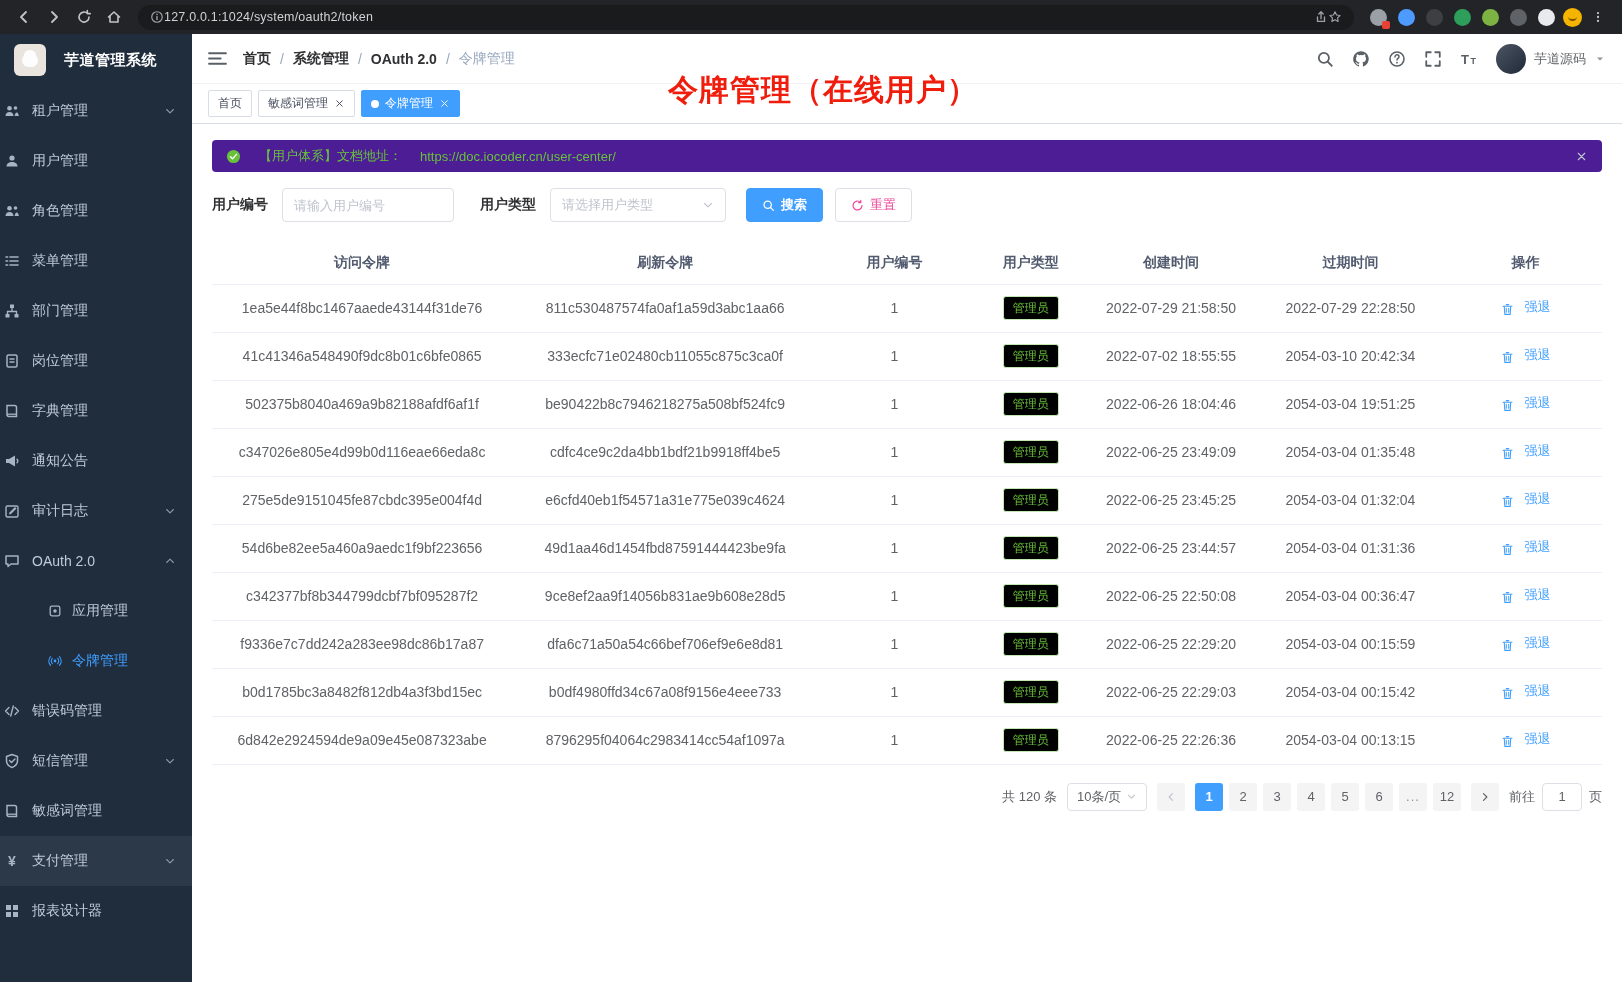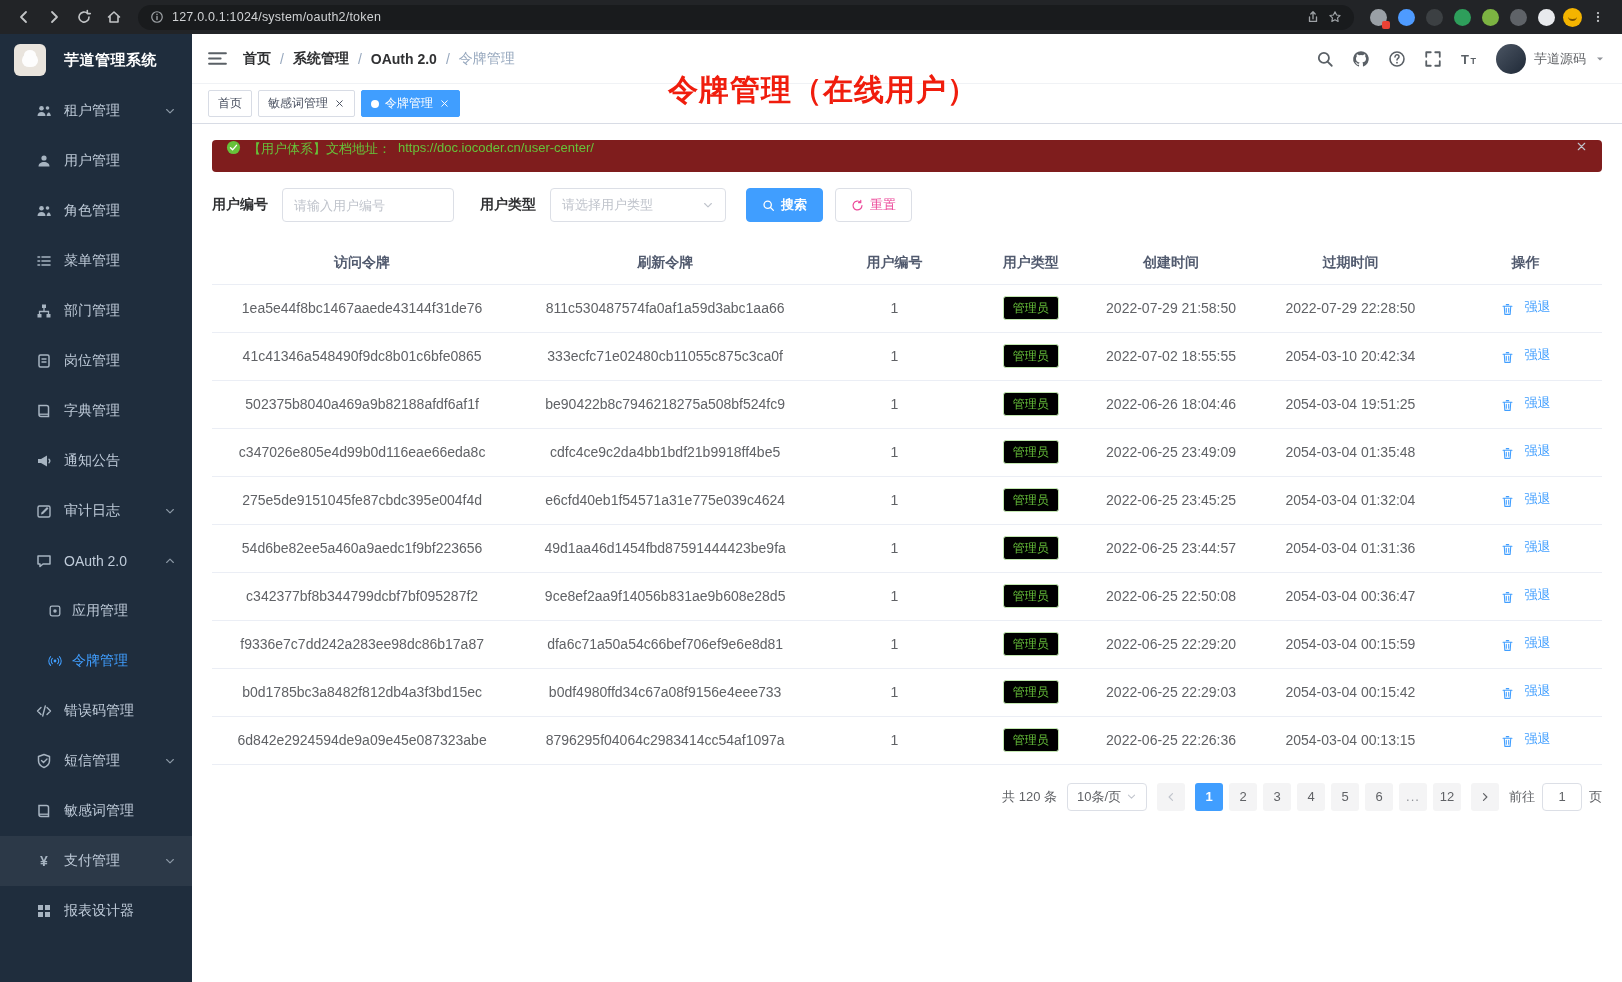--- a/index.html
+++ b/index.html
@@ -8,41 +8,41 @@
   *{margin:0;padding:0;box-sizing:border-box;}
   html,body{width:1622px;height:982px;overflow:hidden;}
   body{font-family:"Liberation Sans","DejaVu Sans",sans-serif;background:#fff;position:relative;color:#303133;}
   .icon{display:inline-flex;flex:none;}
   .icon svg{width:100%;height:100%;display:block;}
 
   
   .browser-bar{height:34px;background:#222427;display:flex;align-items:center;padding:0 10px;gap:2px;}
   .b-nav{width:28px;height:28px;display:flex;align-items:center;justify-content:center;color:#c2c4c6;border-radius:50%;}
   .b-nav .icon{width:16px;height:16px;}
-  .url-bar{flex:1;height:25px;background:#191b1d;border-radius:13px;display:flex;align-items:center;padding:0 12px;gap:8px;margin:0 8px;color:#d0d2d4;font-size:12.5px;}
+  .url-bar{flex:1;height:25px;background:#191b1d;border-radius:13px;display:flex;align-items:center;padding:0 12px;margin:0 8px;color:#d0d2d4;font-size:12.5px;}
   .url-bar .icon{width:14px;height:14px;color:#9ea2a6;}
   .url-text{flex:1;letter-spacing:.2px;}
   .ext-cluster{display:flex;align-items:center;gap:11px;padding:0 6px;}
   .ext-dot{width:17px;height:17px;border-radius:50%;position:relative;display:inline-block;}
   .ext-dot.badged::after{content:'';position:absolute;right:-3px;bottom:-3px;width:8px;height:8px;background:#e94235;border-radius:2px;}
   .b-profile{width:19px;height:19px;border-radius:50%;background:#f4b400;position:relative;}
   .b-profile::after{content:'';position:absolute;left:5px;top:6px;width:9px;height:5px;border-bottom:2px solid #7a5200;border-radius:0 0 8px 8px;}
   .b-menu{color:#c2c4c6;}
   .b-menu .icon{width:14px;height:14px;}
 
   
   .app{display:flex;height:948px;}
   .sidebar{width:192px;flex:none;background:var(--sidebar-bg);display:flex;flex-direction:column;overflow:hidden;}
   .logo-row{height:52px;flex:none;display:flex;align-items:center;padding-left:14px;gap:18px;}
   .logo-img{width:32px;height:32px;border-radius:6px;background:#e9e4dd;position:relative;flex:none;}
   .logo-img::after{content:'';position:absolute;left:8px;top:9px;width:16px;height:14px;background:#fdfdfd;border-radius:50% 50% 45% 45%;box-shadow:0 -5px 0 -2px #fdfdfd;}
   .app-title{color:#fff;font-size:15px;font-weight:700;letter-spacing:.5px;}
   .menu{flex:1;}
   .menu-item,.submenu-item{height:50px;display:flex;align-items:center;gap:12px;font-size:14px;color:#bfcbd9;cursor:pointer;}
-  .menu-item{padding-left:36px;}
+  .menu-item{padding-left:4px;}
   .submenu-item{padding-left:48px;gap:10px;}
   .menu-item.hover{background:rgba(255,255,255,.06);}
   .submenu-item.active{color:var(--accent);}
   .icon.mi{width:16px;height:16px;color:#a7b4c1;}
   .submenu-item .icon.mi{width:14px;height:14px;}
   .submenu-item.active .icon.mi{color:var(--accent);}
   .icon.chev{width:12px;height:12px;margin-left:auto;margin-right:16px;color:#8b98a5;}
 
   .main{flex:1;min-width:0;display:flex;flex-direction:column;background:#fff;}
 
@@ -62,21 +62,21 @@
 
   
   .tabs-bar{height:40px;flex:none;display:flex;align-items:center;gap:6px;padding:0 16px;border-bottom:1px solid #d8dce5;}
   .tab{height:27px;display:inline-flex;align-items:center;gap:6px;padding:0 9px;border:1px solid #d8dce5;border-radius:2px;background:#fff;color:#495060;font-size:12px;cursor:pointer;}
   .tab.active{background:var(--accent);border-color:var(--accent);color:#fff;}
   .tab .dot{width:8px;height:8px;border-radius:50%;background:#fff;}
   .tab .icon.tab-close{width:11px;height:11px;}
 
   
   .content{flex:1;padding:16px 20px;overflow:hidden;}
-  .alert{height:32px;background:#7f1d1d;border-radius:4px;display:flex;padding:0 14px;gap:7px;font-size:13px;color:var(--success);}
+  .alert{height:32px;background:#4c1d95;border-radius:4px;display:flex;align-items:center;padding:0 14px;gap:18px;font-size:13px;color:var(--success);}
   .alert .icon.chk{width:15px;height:15px;}
   .alert-link{color:var(--success);text-decoration:none;cursor:pointer;}
   .alert .icon.al-close{width:13px;height:13px;margin-left:auto;color:#c0c4cc;cursor:pointer;}
 
   .filter-row{display:flex;align-items:center;margin-top:16px;font-size:14px;}
   .filter-label{font-weight:700;color:#303133;margin-right:14px;}
   .el-input{width:172px;height:34px;border:1px solid #dcdfe6;border-radius:4px;padding:0 11px;font-size:13px;color:#606266;outline:none;font-family:inherit;}
   .el-input::placeholder{color:#bfc3cb;}
   .gap{width:26px;flex:none;}
   .el-select{width:176px;height:34px;border:1px solid #dcdfe6;border-radius:4px;display:flex;align-items:center;justify-content:space-between;padding:0 11px;font-size:13px;color:#bfc3cb;cursor:pointer;background:#fff;}

